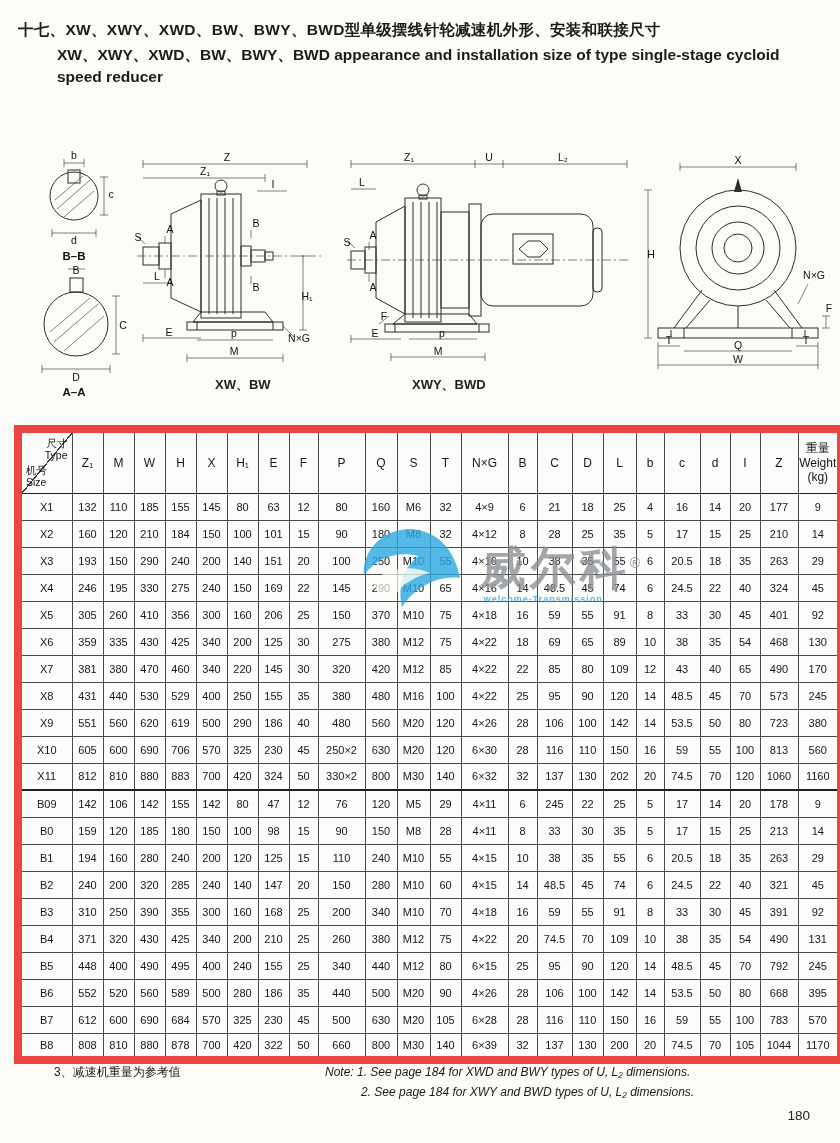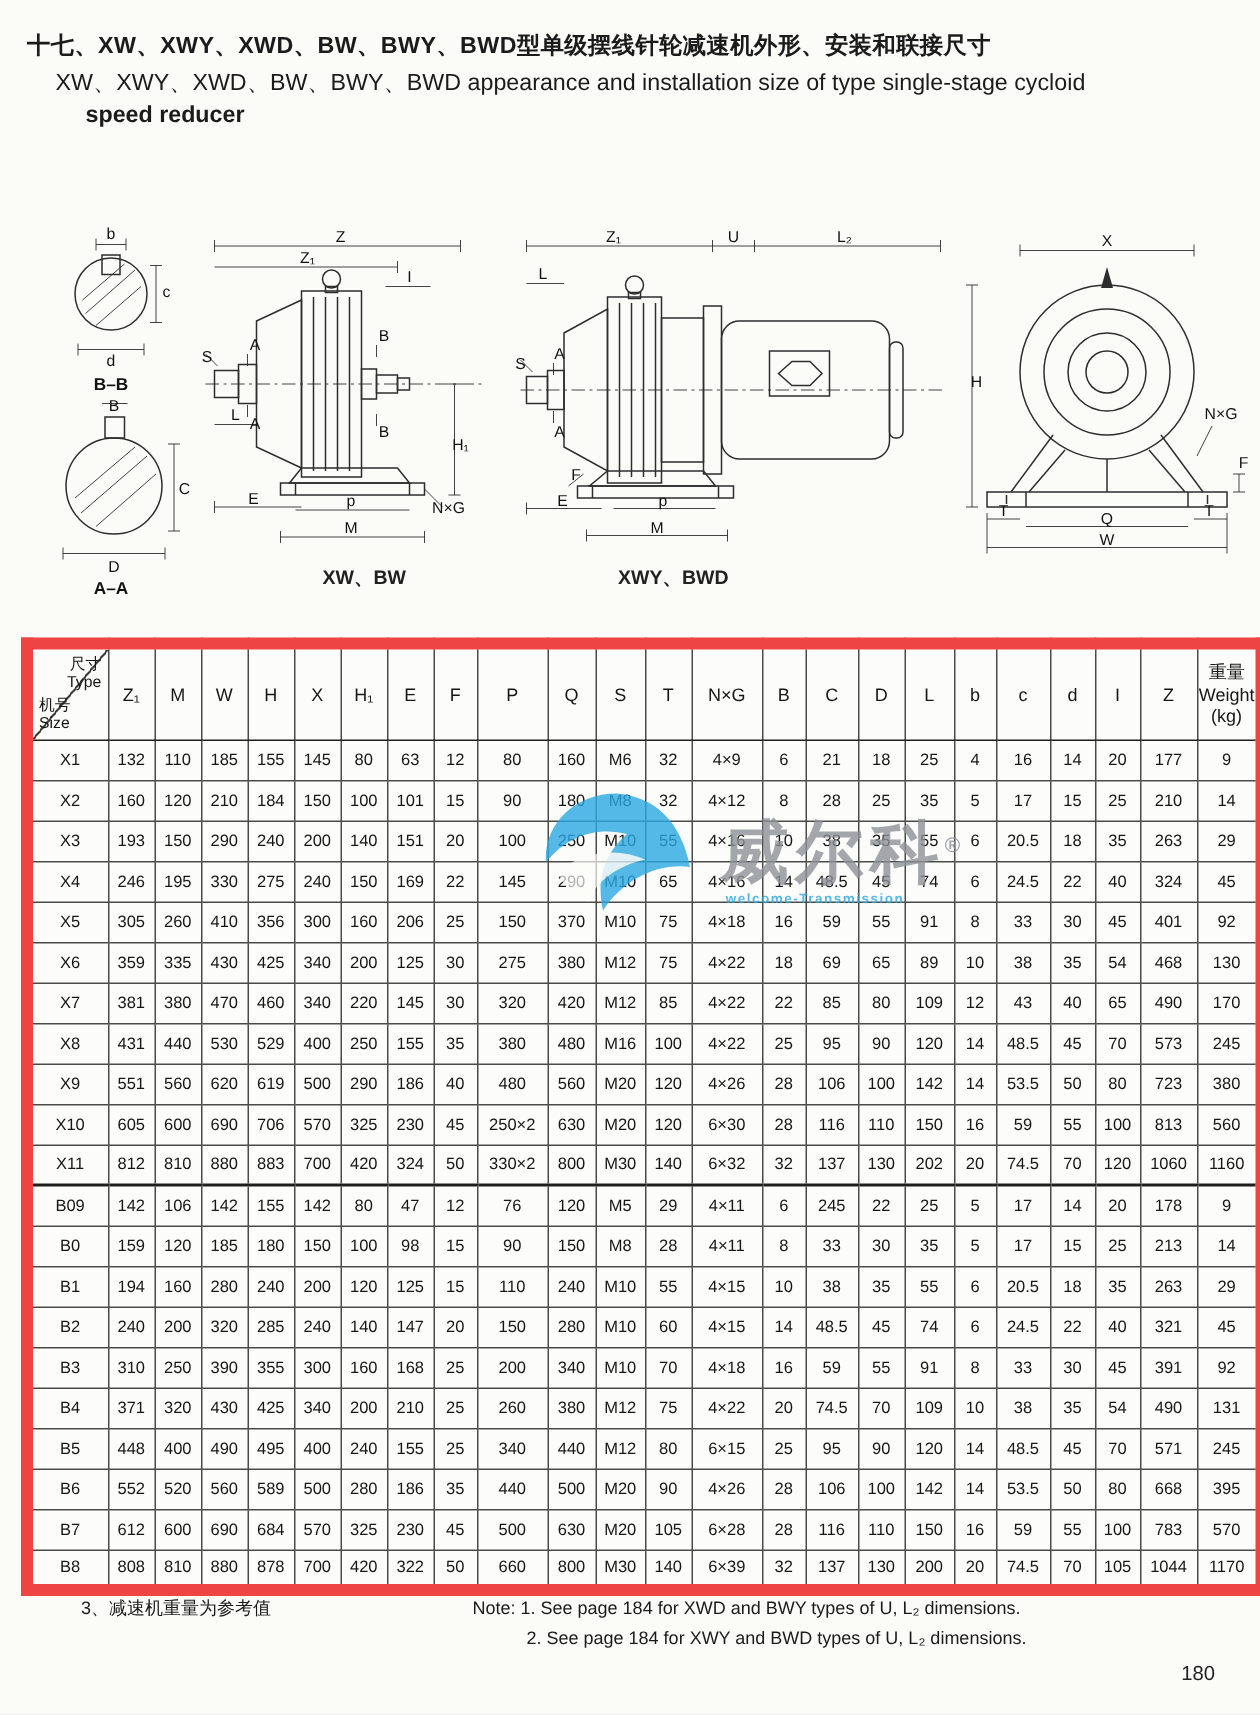--- a/index.html
+++ b/index.html
@@ -5,21 +5,21 @@
   * { margin:0; padding:0; box-sizing:border-box; }
   html,body { background:#e8e8e6; }
   .page {
     position:relative; width:840px; height:1143px; margin:0 auto;
     background:#fbfbf8; color:#1b1b1b;
     font-family:"Liberation Sans", sans-serif; overflow:hidden;padding-left:16px;
   }
   
   .title-block { position:absolute; left:18px; top:20px; width:800px; }
   .title-cn { font-size:15.5px; font-weight:bold; letter-spacing:0.3px; }
-  .title-en { font-size:15.5px; font-weight:normal; margin-left:19px; margin-top:4px; }
+  .title-en { font-size:15.5px; font-weight:bold; margin-left:39px; margin-top:4px; }
   .title-en2 { font-size:15.5px; font-weight:bold; margin-left:39px; margin-top:2px; }
   
   .drawings { position:absolute; left:0; top:140px; width:840px; height:280px; }
   svg.draw { position:absolute; overflow:visible; }
   .draw line, .draw path, .draw rect, .draw circle, .draw polygon, .draw ellipse
     { stroke:#2d2d2d; fill:none; stroke-width:1; }
   .draw .thin { stroke-width:0.6; }
   .draw .cl { stroke-dasharray:9 3 2 3; stroke-width:0.6; }
   .draw .solidblk { fill:#2d2d2d; stroke:none; }
   .draw text { font-family:"Liberation Sans", sans-serif; font-size:10.5px;
@@ -51,21 +51,21 @@
     display:flex; align-items:center; gap:10px; opacity:0.8; pointer-events:none; z-index:5;justify-content:center; }
   .wm-text { font-size:46px; font-weight:bold; color:#8d9298; letter-spacing:4px;
     line-height:1; position:relative; }
   .wm-reg { font-size:14px; color:#8d9298; vertical-align:super; }
   .wm-sub { position:absolute; left:4px; bottom:-13px; font-size:9px; letter-spacing:1px;
     color:#2ba9e2; font-weight:bold; }
   
   .notes { position:absolute; left:20px; top:1063px; width:800px; font-size:12px; }
   .notes-cn { position:absolute; left:0; top:0; width:290px; line-height:1.65; }
   .notes-cn .n2 { margin-left:34px; }
-  .notes-en { position:absolute; left:295px; top:0; width:505px; line-height:1.65; }
+  .notes-en { position:absolute; left:305px; top:0; width:505px; line-height:1.65;font-style:italic; }
   .notes-en .n2 { margin-left:36px; }
   .page-num { position:absolute; right:30px; top:1108px; font-size:13.5px; color:#222; }
 </style>
 </head>
 <body>
 
 <div class="page">
 
   <div class="title-block">
     <div class="title-cn">十七、XW、XWY、XWD、BW、BWY、BWD型单级摆线针轮减速机外形、安装和联接尺寸</div>
@@ -819,21 +819,21 @@
             <td>80</td>
             <td>6×15</td>
             <td>25</td>
             <td>95</td>
             <td>90</td>
             <td>120</td>
             <td>14</td>
             <td>48.5</td>
             <td>45</td>
             <td>70</td>
-            <td>571</td>
+            <td>792</td>
             <td>245</td>
           </tr>
           <tr>
             <th>B6</th>
             <td>552</td>
             <td>520</td>
             <td>560</td>
             <td>589</td>
             <td>500</td>
             <td>280</td>

